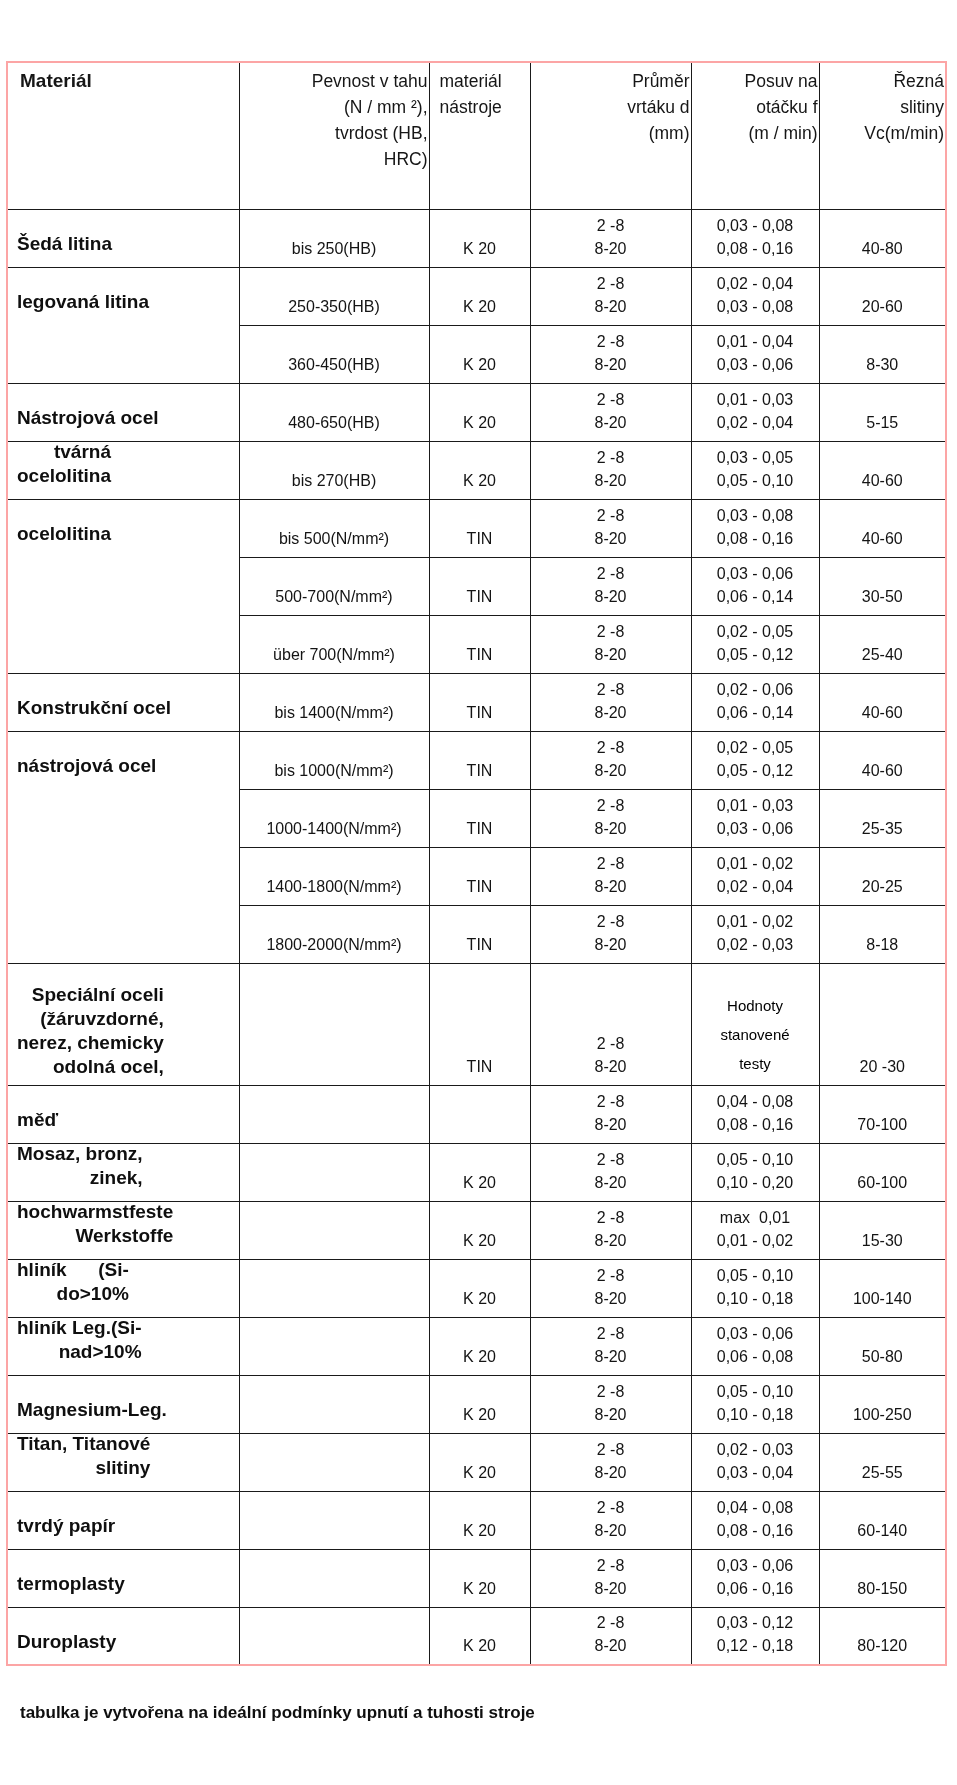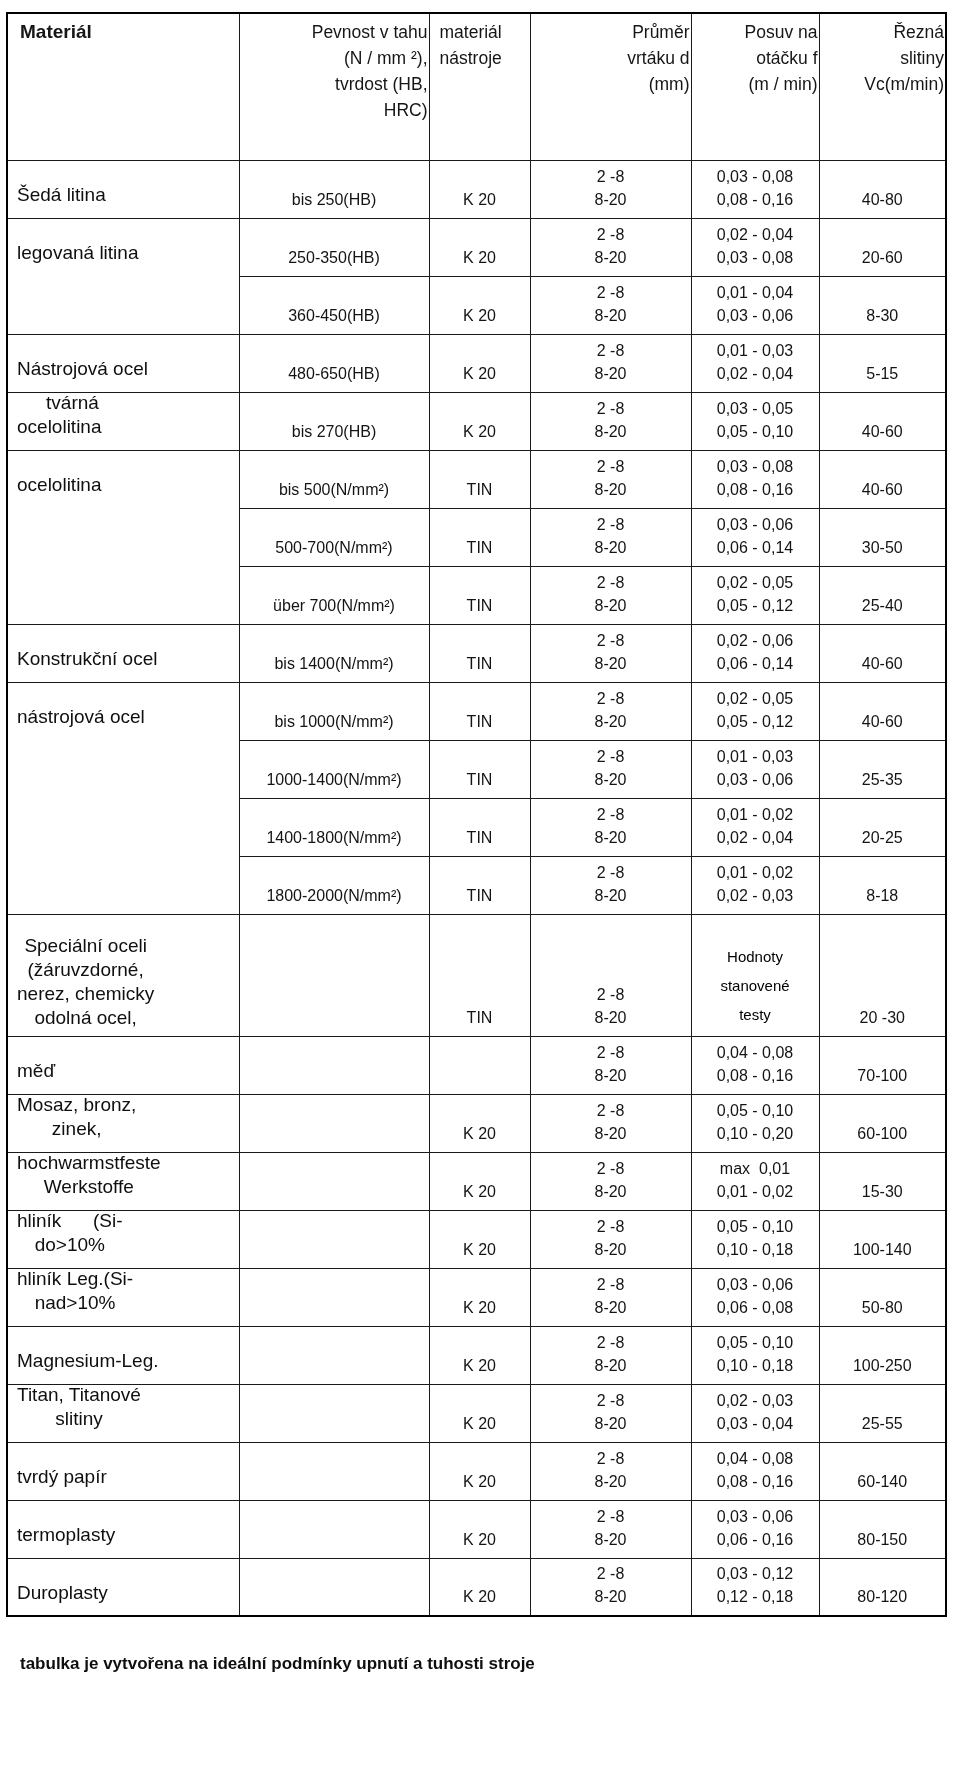--- a/index.html
+++ b/index.html
@@ -15,21 +15,22 @@
     font-size: 27px;
     font-weight: bold;
     margin: 2px 0 0 4px;
     letter-spacing: 0.2px;
     color: #0d0d0d;
   }
   table.main {
     border-collapse: collapse;
     table-layout: fixed;
     width: 941px;
-    border: 2px solid #000000;
+    margin-top: 49px;
+    border: 2px solid #fca5a5;
   }
   col.c1 { width: 232px; }
   col.c2 { width: 190px; }
   col.c3 { width: 101px; }
   col.c4 { width: 161px; }
   col.c5 { width: 128px; }
   col.c6 { width: 127px; }
   th, td { border: 1px solid #1a1a1a; overflow: hidden; }
   thead tr { height: 147px; }
   th {
@@ -54,22 +55,22 @@
   td {
     font-size: 16px;
     line-height: 23px;
     text-align: center;
     vertical-align: bottom;
     padding-bottom: 7px;
     white-space: pre;
     color: #141414;
   }
   td.mat {
-    text-align: center;
-    font-weight: normal;
+    text-align: right;
+    font-weight: bold;
     font-size: 19px;
     line-height: 24px;
     padding: 0 2px 0 9px;
     vertical-align: top;
     color: #0f0f0f;
   }
   .mat-inner {
     height: 52px;
     display: flex;
     align-items: flex-end;

